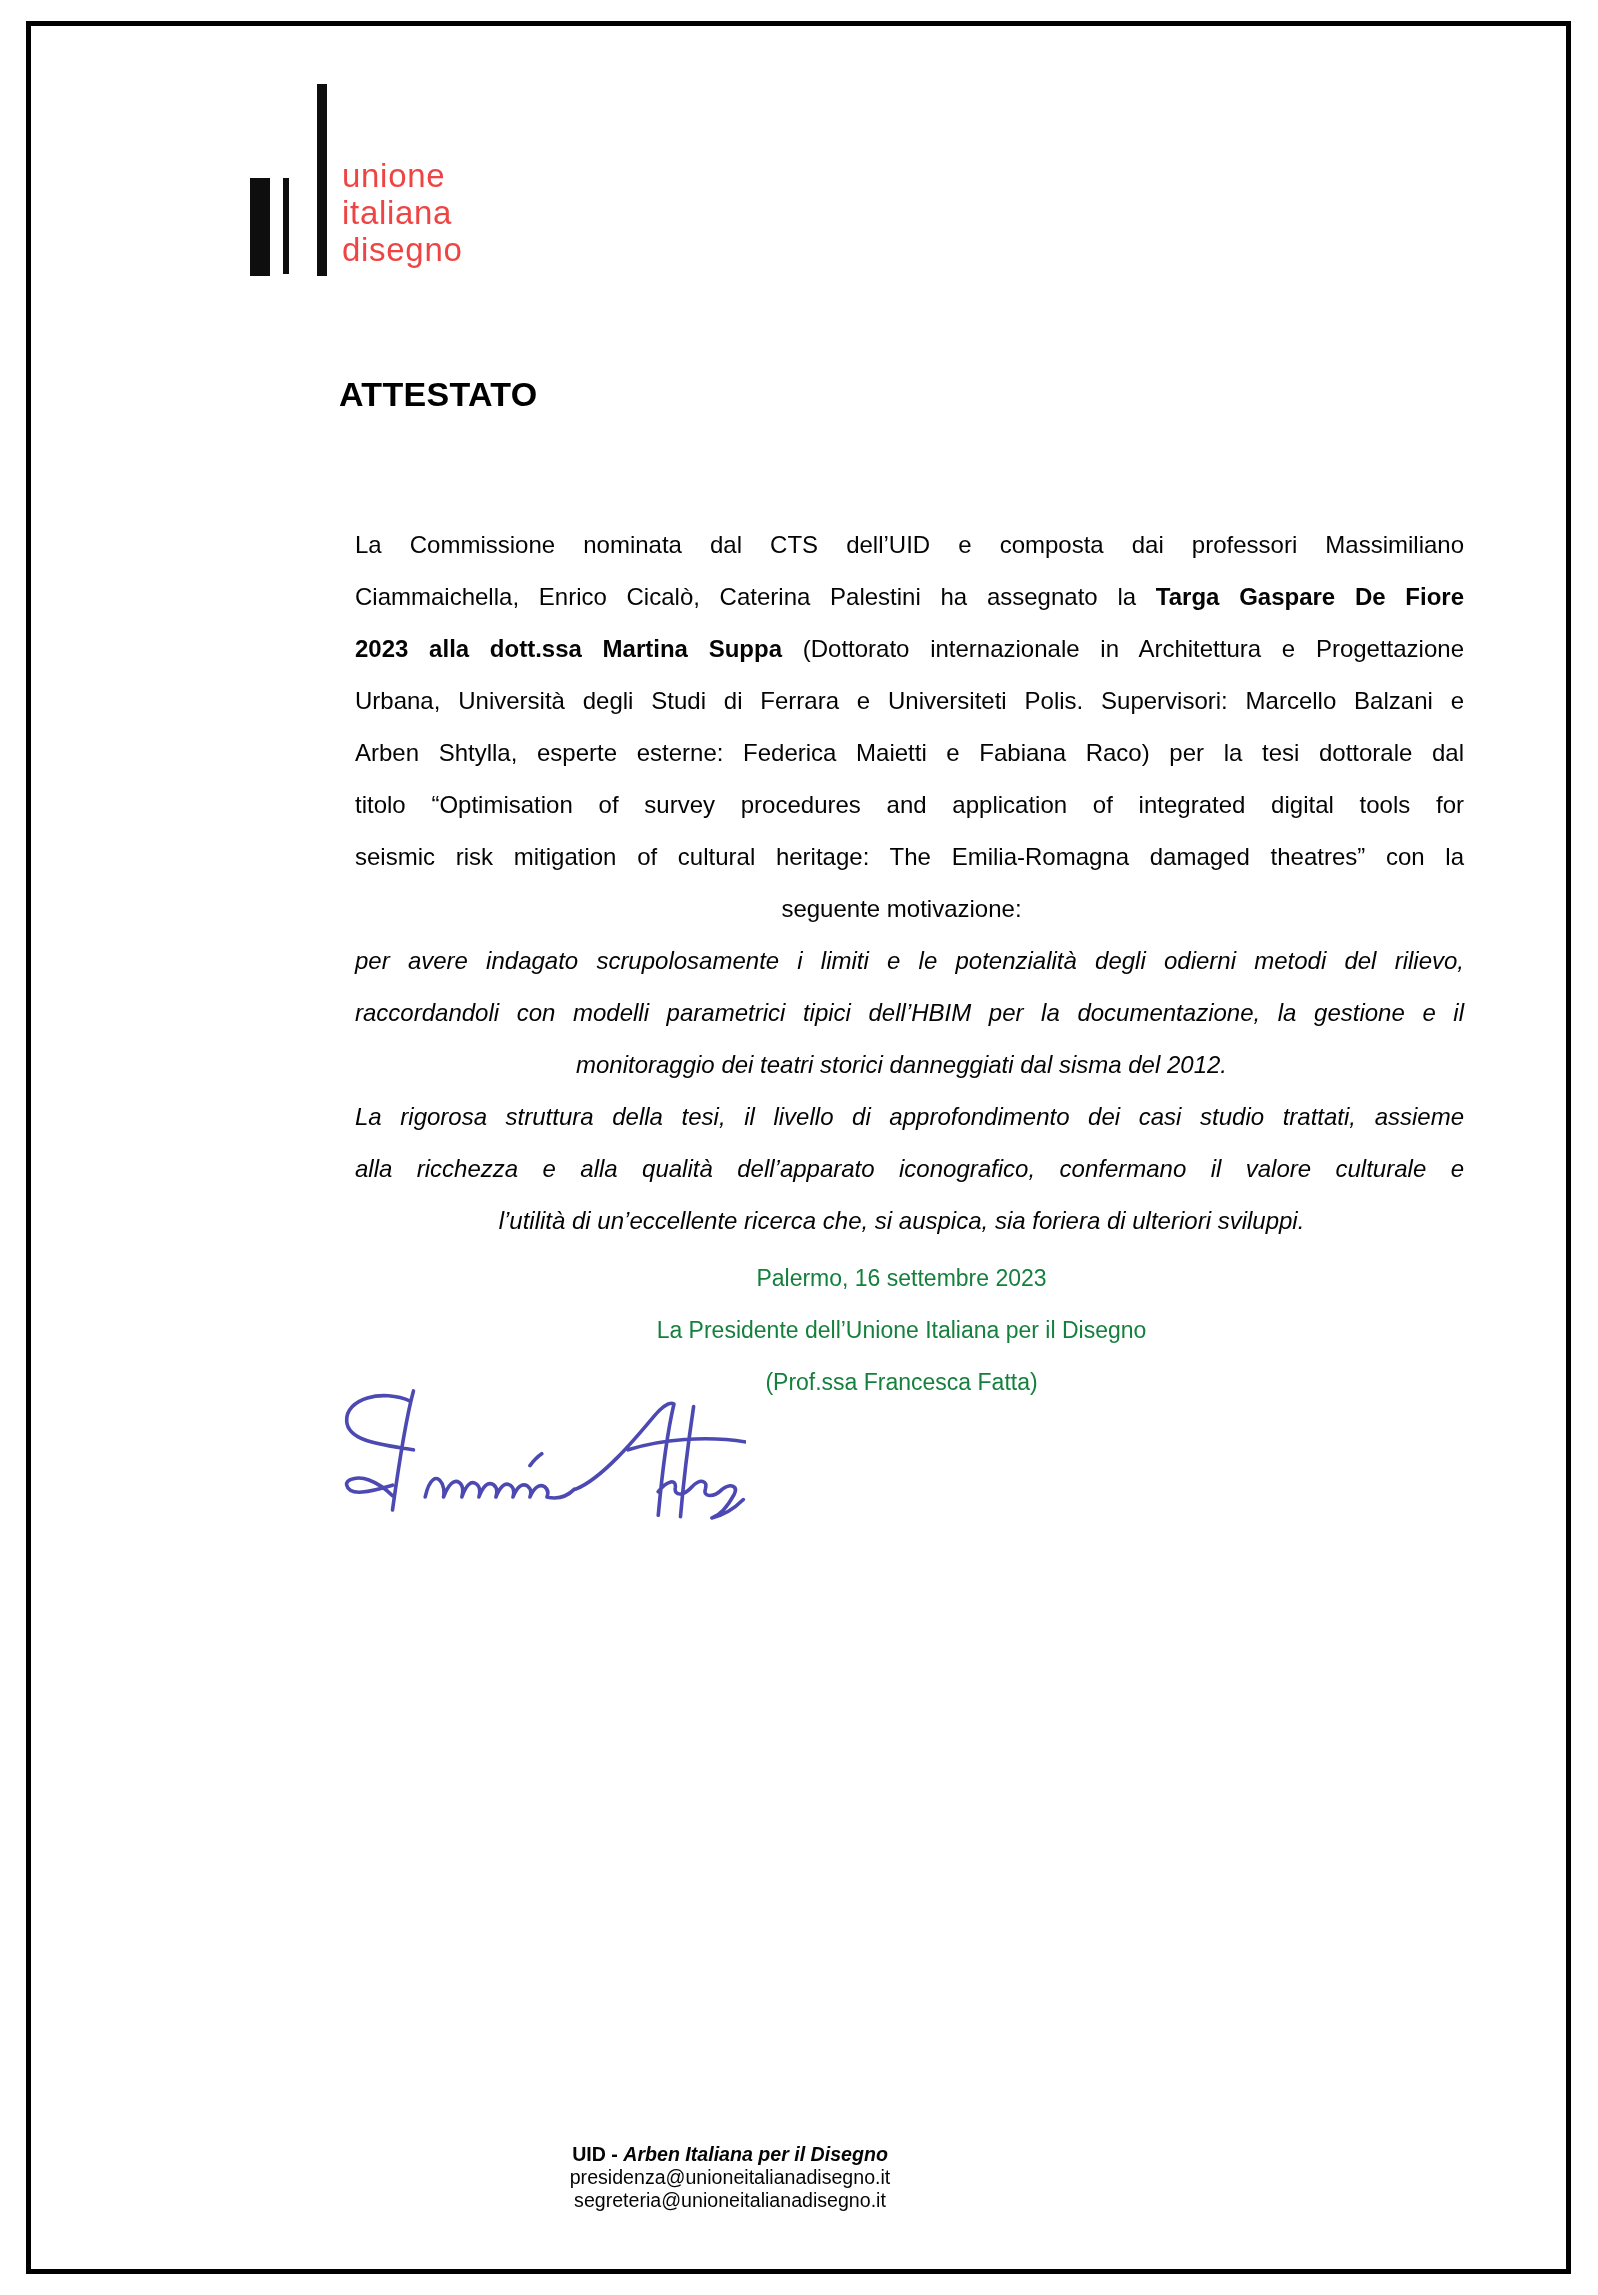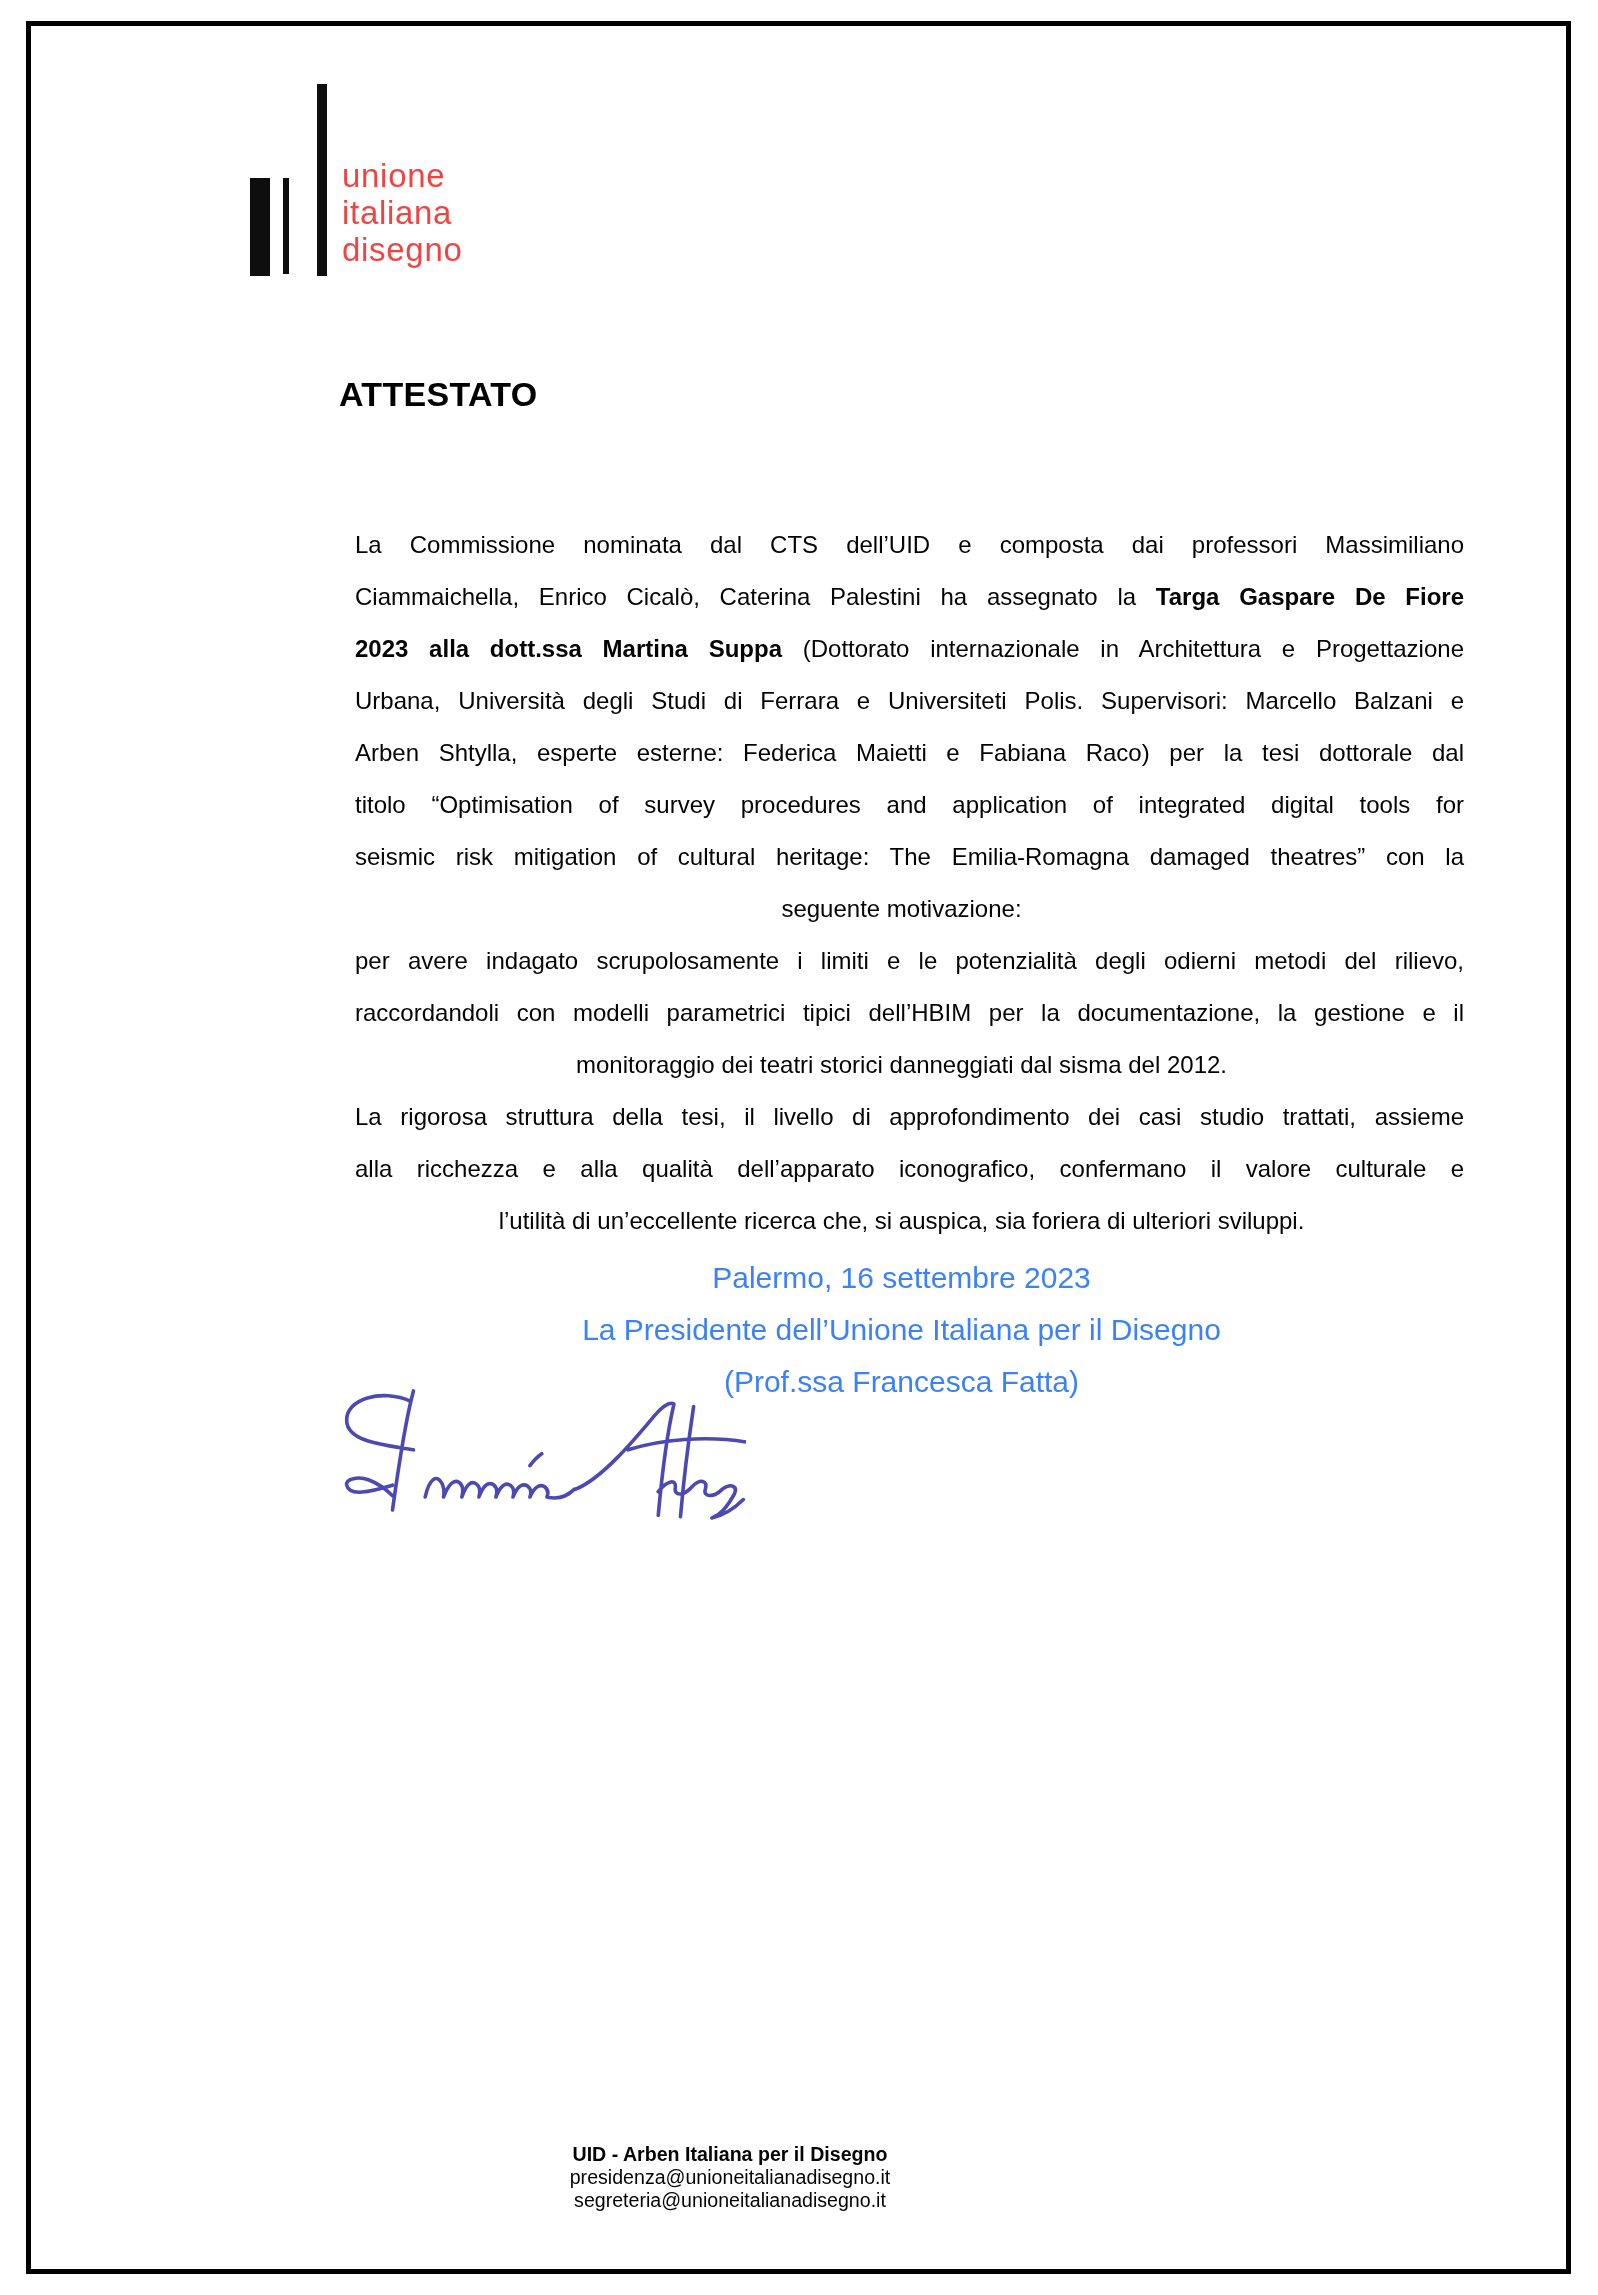--- a/index.html
+++ b/index.html
@@ -36,26 +36,26 @@
     text-align: left; font-size: 34px; font-weight: bold; line-height: 1;
     letter-spacing: 0.3px;
   }
   
   .body-block {
     position: absolute; left: 339px; top: 519px; width: 1125px;
     font-size: 24px; line-height: 52px; color: #040404;
   }
   .closing-block {
     position: absolute; left: 339px; top: 1252px; width: 1125px;
-    font-size: 30px; line-height: 52px; color: #3b82f6;
+    font-size: 23px; line-height: 52px; color: #15803d;
   }
   .line.just { text-align: justify; text-align-last: justify; margin-left: 16px; }
   .line.left { text-align: center; }
   .b { font-weight: bold; }
-  .i { }
+  .i { font-style: italic; }
   
   .signature { position: absolute; left: 327px; top: 1387px; width: 419px; height: 144px; }
   
   .footer {
     position: absolute; left: 337px; top: 2143px; width: 786px;
     font-size: 19.6px; line-height: 23px; color: #040404;
   }
   .footer .org { font-weight: bold; }
 </style>
 </head>

